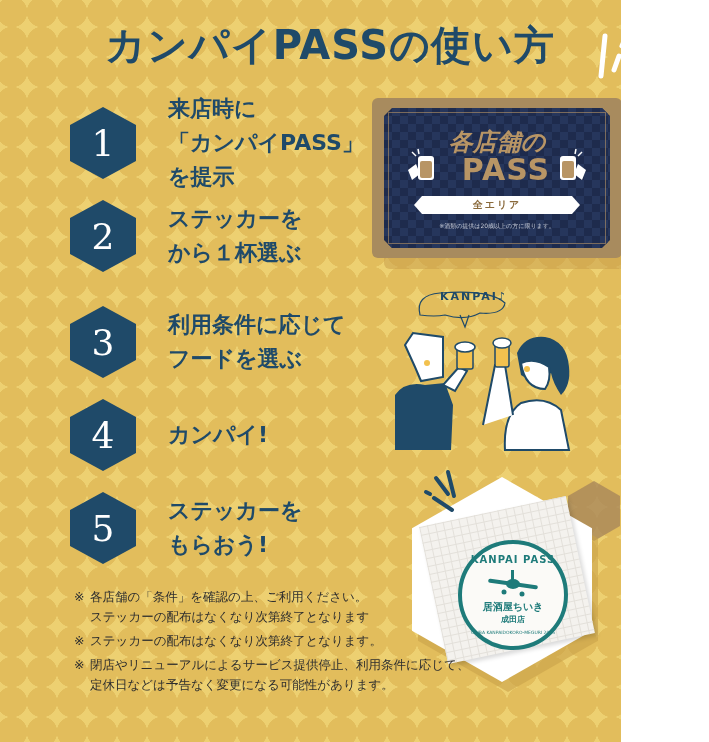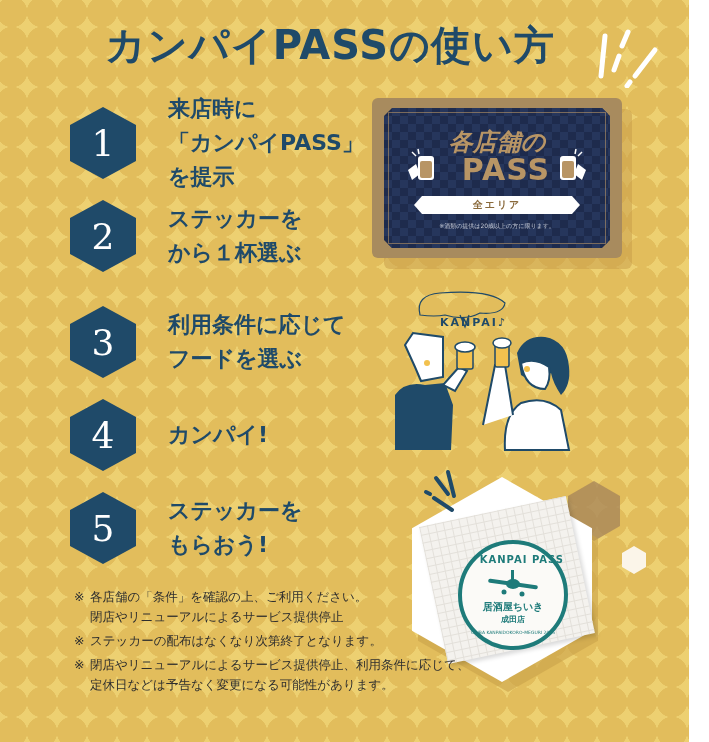--- a/index.html
+++ b/index.html
@@ -1,18 +1,18 @@
 <!DOCTYPE html>
 <html><head>
 <meta charset="utf-8">
 <style>
   html, body { margin:0; padding:0; }
   body { width:709px; height:742px; overflow:hidden; font-family:"DejaVu Sans", sans-serif; }
   .page {
-    position:relative; width:689px; height:742px; overflow:hidden;
+    position:relative; width:621px; height:742px; overflow:hidden;
     background-color:#EDD071;
     background-image: radial-gradient(circle at 15px 15px, #E2BD5C 15px, transparent 15.5px);
     background-size:30px 30px;
     background-position:-3px -3px;
   }
   .title {
     position:absolute; left:60px; top:18px; width:540px; text-align:center;
     font-size:40px; font-weight:bold; color:#1F4A69; letter-spacing:1px;
   }
   .sparks { position:absolute; left:595px; top:28px; width:70px; height:60px; }
@@ -45,42 +45,42 @@
   .card-title2 { position:absolute; left:0; right:0; top:44px; text-align:center; color:#B89565; font-size:30px; font-weight:bold; letter-spacing:1px;margin-left:18px; }
   .mug { position:absolute; top:40px; width:32px; height:36px; }
   .area-pill {
     position:absolute; left:30px; top:88px; width:166px; height:18px; background:#fff;
     clip-path: polygon(8px 0, calc(100% - 8px) 0, 100% 50%, calc(100% - 8px) 100%, 8px 100%, 0 50%);
     text-align:center; font-size:10px; line-height:18px; color:#8A6A3C; font-weight:bold; letter-spacing:2px;
   }
   .card-note { position:absolute; left:0; right:0; top:114px; text-align:center; color:#C7CCD8; font-size:6px; }
   
   .illus { position:absolute; left:385px; top:285px; width:200px; height:170px; }
-  .kanpai-bubble { position:absolute; left:440px; top:290px; font-size:11px; color:#1F4A69; font-weight:bold; letter-spacing:2px;margin-top:26px; }
+  .kanpai-bubble { position:absolute; left:440px; top:290px; font-size:11px; color:#1F4A69; font-weight:bold; letter-spacing:2px; }
   
   .hex-big {
     position:absolute; left:412px; top:477px; width:180px; height:205px; background:#FFFFFF;
     clip-path: polygon(50% 0, 100% 25%, 100% 75%, 50% 100%, 0 75%, 0 25%);
   }
   .hex-big-shadow {
     position:absolute; left:418px; top:487px; width:180px; height:205px; background:#C9A24A; opacity:0.6;
     clip-path: polygon(50% 0, 100% 25%, 100% 75%, 50% 100%, 0 75%, 0 25%);
   }
   .sticker-paper {
     position:absolute; left:432px; top:510px; width:150px; height:140px; transform:rotate(-12deg);
     background-color:#F4F2EE;
     background-image: linear-gradient(#E3E0DA 1px, transparent 1px), linear-gradient(90deg, #E3E0DA 1px, transparent 1px);
     background-size:8px 8px;
     box-shadow:2px 3px 4px rgba(0,0,0,0.15);
   }
   .sticker-circle {
     position:absolute; left:458px; top:540px; width:110px; height:110px; border-radius:50%;
     border:4px solid #1E7B7A; background:#FBFAF7; box-sizing:border-box;
   }
-  .sticker-top { position:absolute; left:0; right:0; top:10px; text-align:right; font-size:10px; color:#1E7B7A; font-weight:bold; letter-spacing:1px; }
+  .sticker-top { position:absolute; left:0; right:0; top:10px; text-align:center; font-size:10px; color:#1E7B7A; font-weight:bold; letter-spacing:1px; }
   .sticker-name { position:absolute; left:0; right:0; top:56px; text-align:center; font-size:10px; color:#1E7B7A; font-weight:bold; }
   .sticker-branch { position:absolute; left:0; right:0; top:70px; text-align:center; font-size:8px; color:#1E7B7A; font-weight:bold; }
   .sticker-ring { position:absolute; left:0; right:0; top:86px; text-align:center; font-size:4.5px; color:#1E7B7A; }
   .plane { position:absolute; left:22px; top:24px; width:58px; height:30px; }
   .hex-brown {
     position:absolute; left:568px; top:481px; width:52px; height:60px; background:#A9875A; opacity:0.8;
     clip-path: polygon(50% 0, 100% 25%, 100% 75%, 50% 100%, 0 75%, 0 25%);
   }
   .hex-cream {
     position:absolute; left:622px; top:546px; width:24px; height:28px; background:#FBF5E9;
@@ -207,21 +207,21 @@
       <line x1="28" y1="4" x2="34" y2="28"></line>
       <line x1="6" y1="24" x2="10" y2="26"></line>
       <line x1="14" y1="30" x2="32" y2="42"></line>
     </g>
   </svg>
 
   <div class="notes">
     <div class="note">
       <span class="mark">※</span>
       <span class="line">各店舗の「条件」を確認の上、ご利用ください。</span>
-      <span class="line">閉店やリニューアルによるサービス提供停止</span>
+      <span class="line">ステッカーの配布はなくなり次第終了となります</span>
     </div>
     <div class="note">
       <span class="mark">※</span>
       <span class="line">ステッカーの配布はなくなり次第終了となります。</span>
     </div>
     <div class="note">
       <span class="mark">※</span>
       <span class="line">閉店やリニューアルによるサービス提供停止、利用条件に応じて、</span>
       <span class="line">定休日などは予告なく変更になる可能性があります。</span>
     </div>

